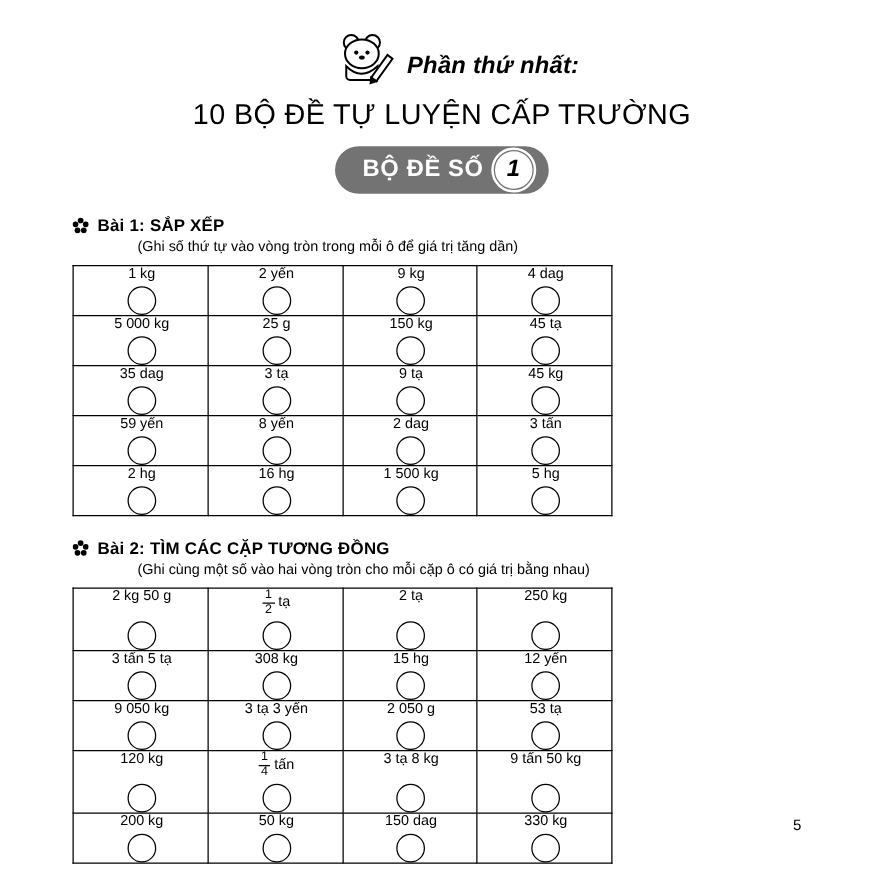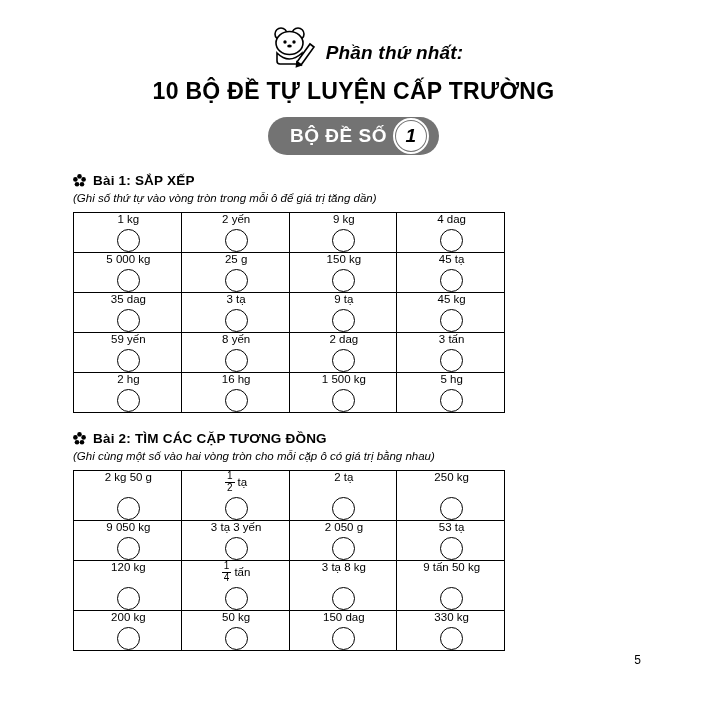--- a/index.html
+++ b/index.html
@@ -49,21 +49,21 @@
     font-size: 19px;
     font-style: italic;
     font-weight: bold;
     letter-spacing: .2px;
     line-height: 1;
     padding-bottom: 6px;
   }
 
   .title-2 {
     font-size: 23px;
-    font-weight: bold;
+    font-weight: normal;
     letter-spacing: .3px;
     margin-top: 10px;
   }
 
   
   .badge-wrap {
     display: flex;
     justify-content: center;
     margin-top: 12px;
   }
@@ -100,41 +100,41 @@
     left: -3px; top: -3px;
     width: 36px; height: 36px;
     border: 2px solid #fff;
     border-radius: 50%;
     box-sizing: border-box;
   }
 
   
   .ex {
     margin-top: 18px;
-    padding-left: 73px;
+    padding-left: 58px;
     padding-right: 60px;
   }
   .ex-head {
     display: flex;
     align-items: center;
     gap: 7px;
     font-size: 13.5px;
     font-weight: bold;
     letter-spacing: .2px;
   }
   .flower-icon {
     width: 13px;
     height: 13px;
     flex: 0 0 auto;
     display: block;
   }
   .ex-sub {
     font-size: 11.5px;
-    font-style: italic;
     margin-top: 4px;
+    margin-left: 52px;
   }
 
   
   .grid {
     margin-top: 8px;
     margin-left: 0px;
     width: 432px;
     border-collapse: collapse;
     table-layout: fixed;
   }
@@ -433,20 +433,46 @@
           <td>
               <div class="cell">
                 <span class="cell-label">250 kg</span>
                 <span class="circle"></span>
               </div>
             </td>
         </tr>
         <tr>
           <td>
               <div class="cell">
+                <span class="cell-label">3 tấn 5 tạ</span>
+                <span class="circle"></span>
+              </div>
+            </td>
+          <td>
+              <div class="cell">
+                <span class="cell-label">308 kg</span>
+                <span class="circle"></span>
+              </div>
+            </td>
+          <td>
+              <div class="cell">
+                <span class="cell-label">15 hg</span>
+                <span class="circle"></span>
+              </div>
+            </td>
+          <td>
+              <div class="cell">
+                <span class="cell-label">12 yến</span>
+                <span class="circle"></span>
+              </div>
+            </td>
+        </tr>
+        <tr>
+          <td>
+              <div class="cell">
                 <span class="cell-label">9 050 kg</span>
                 <span class="circle"></span>
               </div>
             </td>
           <td>
               <div class="cell">
                 <span class="cell-label">3 tạ 3 yến</span>
                 <span class="circle"></span>
               </div>
             </td>

